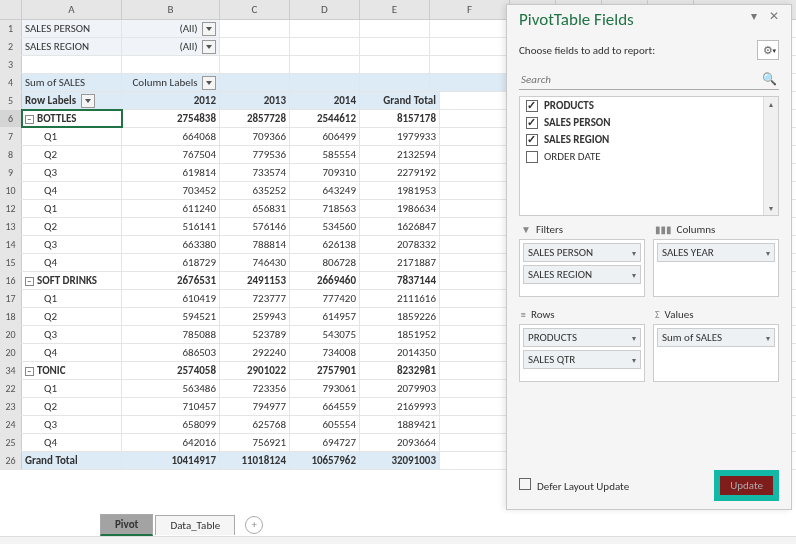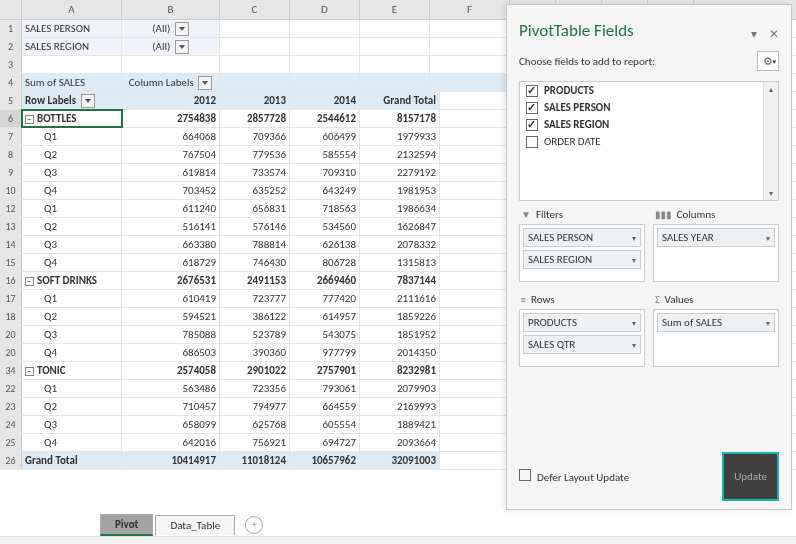--- a/index.html
+++ b/index.html
@@ -7,36 +7,36 @@
 .colheads{position:absolute;top:0;left:0;height:20px;background:#e6e6e6;display:flex;width:100%;border-bottom:1px solid #ccc}
 .rownum-col{width:22px;border-right:1px solid #ccc;background:#e6e6e6}
 .colh{border-right:1px solid #ccc;text-align:center;line-height:20px;color:#555;background:#e6e6e6}
 .colh.A{width:100px}.colh.B{width:98px}.colh.C,.colh.D,.colh.E{width:70px}.colh.F{width:80px}.colh.G,.colh.H,.colh.J,.colh.K{width:46px}
 .grid{position:absolute;top:20px;left:0;right:0;bottom:30px;overflow:hidden}
 .row{display:flex;height:18px;border-bottom:1px solid #e5e5e5}
 .rn{width:22px;background:#e6e6e6;border-right:1px solid #ccc;text-align:center;line-height:18px;color:#555;font-size:10px}
 .rn.sel{background:#d5d5d5}
 .c{border-right:1px solid #e5e5e5;line-height:18px;padding:0 3px;overflow:hidden;white-space:nowrap}
 .c.A{width:100px}.c.B{width:98px;text-align:right}.c.C,.c.D,.c.E{width:70px;text-align:right}.c.F{width:80px;text-align:right}
-.c.A.left{text-align:left}.c.B.left{text-align:center}
+.c.A.left{text-align:left}.c.B.left{text-align:right}
 .bold{font-weight:bold}
 .dd{display:inline-block;width:14px;height:14px;border:1px solid #999;background:#f5f5f5;vertical-align:middle;position:relative;margin-left:2px}
 .dd:after{content:"";position:absolute;top:4px;left:3px;border-left:3px solid transparent;border-right:3px solid transparent;border-top:4px solid #555}
 .exp{display:inline-block;width:9px;height:9px;border:1px solid #888;font-size:8px;line-height:7px;text-align:center;margin-right:3px;vertical-align:middle;color:#555}
 .selcell{outline:2px solid #217346;outline-offset:-1px;background:#fff}
 .shade{background:#f0f4f8}
 .hdrshade{background:#ddebf7}
 .tabs{position:absolute;bottom:8px;left:0;right:0;height:22px;display:flex;align-items:center;padding-left:100px}
 .tab{padding:3px 14px;border:1px solid #aaa;border-bottom:none;background:#f5f5f5;margin-right:2px;font-size:11px}
 .tab.active{background:#a3a3a3;border-bottom:2px solid #217346;font-weight:bold}
 .addtab{width:18px;height:18px;border:1px solid #aaa;border-radius:50%;margin-left:8px;text-align:center;line-height:15px;color:#888}
 .statusbar{position:absolute;bottom:0;left:0;right:0;height:8px;background:#f3f3f3;border-top:1px solid #ddd}
 
 .pane{position:absolute;top:4px;right:4px;bottom:34px;width:286px;background:#f5f5f5;border:1px solid #c8c8c8;box-shadow:-2px 0 6px rgba(0,0,0,.1)}
-.pane-hd{padding:15px 12px 6px;display:flex;align-items:flex-end;justify-content:space-between}
+.pane-hd{padding:4px 12px 6px;display:flex;align-items:flex-start;justify-content:space-between}
 .pane-hd h1{font-size:17px;color:#217346;font-weight:normal}
 .pane-hd .ctrls{display:flex;gap:12px}
 .pane-hd .ctrls span{color:#777;font-size:12px;cursor:pointer}
 .subhd{padding:4px 12px;display:flex;justify-content:space-between;align-items:center;color:#555}
 .gear{width:22px;height:20px;border:1px solid #bbb;background:#fff;display:flex;align-items:center;justify-content:center;position:relative}
 .gear:before{content:"⚙";font-size:11px;color:#666}
 .search{margin:6px 12px;position:relative}
 .search input{width:100%;border:none;border-bottom:1px solid #aaa;background:transparent;padding:3px 18px 3px 2px;font-style:italic;color:#888;outline:none}
 .search .sicon{position:absolute;right:2px;top:2px;color:#777;font-size:12px}
 .fields{margin:6px 12px 4px;background:#fff;border:1px solid #ccc;height:120px;overflow:hidden;position:relative}
@@ -50,21 +50,21 @@
 .drag-lbl{padding:10px 12px 6px;color:#555}
 .areas{display:grid;grid-template-columns:1fr 1fr;gap:8px;padding:0 12px}
 .area{}
 .area-hd{color:#555;padding:3px 2px;display:flex;align-items:center;gap:5px}
 .area-hd .aicon{font-size:10px;color:#888}
 .area-box{background:#fff;border:1px solid #ccc;min-height:58px;padding:3px}
 .pill{background:#eef1f4;border:1px solid #ccc;padding:2px 4px;margin-bottom:3px;display:flex;justify-content:space-between;align-items:center;font-size:10px}
 .pill .pa{font-size:8px;color:#666}
 .defer{position:absolute;bottom:8px;left:12px;right:12px;display:flex;justify-content:space-between;align-items:center}
 .defer .chk{margin-right:6px}
-.updatebtn{border:2px solid #14b8a6;padding:16px 10px;background:#404040;color:#aaa}
+.updatebtn{border:6px solid #14b8a6;padding:3px 10px;background:#7f1d1d;color:#aaa}
 </style>
 </head>
 <body>
 
 <div class="colheads">
   <div class="rownum-col"></div>
   <div class="colh A">A</div>
   <div class="colh B">B</div>
   <div class="colh C">C</div>
   <div class="colh D">D</div>
@@ -191,21 +191,21 @@
         <div class="c C">788814</div>
         <div class="c D">626138</div>
         <div class="c E" style="width:80px">2078332</div>
       </div>
       <div class="row">
         <div class="rn">15</div>
         <div class="c A left" style="padding-left:22px">Q4</div>
         <div class="c B">618729</div>
         <div class="c C">746430</div>
         <div class="c D">806728</div>
-        <div class="c E" style="width:80px">1315813</div>
+        <div class="c E" style="width:80px">2171887</div>
       </div>
       <div class="row">
         <div class="rn">16</div>
         <div class="c A left bold"><span class="exp">−</span>SOFT DRINKS</div>
         <div class="c B bold">2676531</div>
         <div class="c C bold">2491153</div>
         <div class="c D bold">2669460</div>
         <div class="c E bold" style="width:80px">7837144</div>
       </div>
       <div class="row">
@@ -213,38 +213,38 @@
         <div class="c A left" style="padding-left:22px">Q1</div>
         <div class="c B">610419</div>
         <div class="c C">723777</div>
         <div class="c D">777420</div>
         <div class="c E" style="width:80px">2111616</div>
       </div>
       <div class="row">
         <div class="rn">18</div>
         <div class="c A left" style="padding-left:22px">Q2</div>
         <div class="c B">594521</div>
-        <div class="c C">386122</div>
+        <div class="c C">259943</div>
         <div class="c D">614957</div>
         <div class="c E" style="width:80px">1859226</div>
       </div>
       <div class="row">
         <div class="rn">20</div>
         <div class="c A left" style="padding-left:22px">Q3</div>
         <div class="c B">785088</div>
         <div class="c C">523789</div>
         <div class="c D">543075</div>
         <div class="c E" style="width:80px">1851952</div>
       </div>
       <div class="row">
         <div class="rn">20</div>
         <div class="c A left" style="padding-left:22px">Q4</div>
         <div class="c B">686503</div>
-        <div class="c C">390360</div>
-        <div class="c D">977799</div>
+        <div class="c C">292240</div>
+        <div class="c D">734008</div>
         <div class="c E" style="width:80px">2014350</div>
       </div>
       <div class="row">
         <div class="rn">34</div>
         <div class="c A left bold"><span class="exp">−</span>TONIC</div>
         <div class="c B bold">2574058</div>
         <div class="c C bold">2901022</div>
         <div class="c D bold">2757901</div>
         <div class="c E bold" style="width:80px">8232981</div>
       </div>
@@ -305,20 +305,24 @@
       <span>▾</span>
       <span>✕</span>
     </div>
   </div>
   <div class="subhd">
     <span>Choose fields to add to report:</span>
     <div class="gear">
         <span style="position:absolute;right:2px;top:5px;font-size:7px">▾</span>
       </div>
   </div>
+  <div class="search">
+    <input placeholder="Search" style="">
+    <span class="sicon">🔍</span>
+  </div>
   <div class="fields">
     <div id="fielditems">
         <div class="fitem bold">
           <span class="chk on"></span>
           <span>PRODUCTS</span>
         </div>
         <div class="fitem bold">
           <span class="chk on"></span>
           <span>SALES PERSON</span>
         </div>

